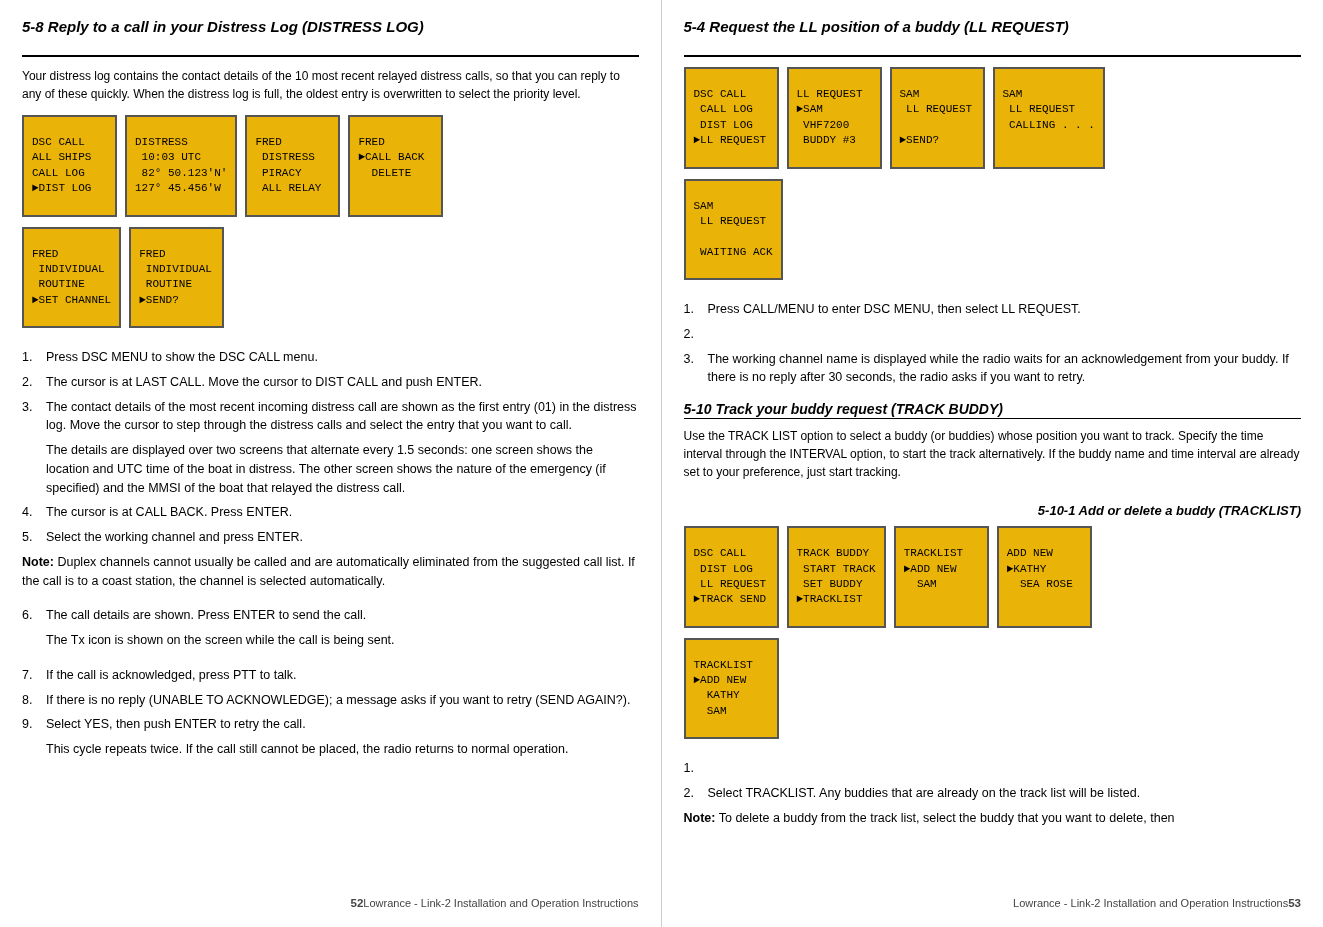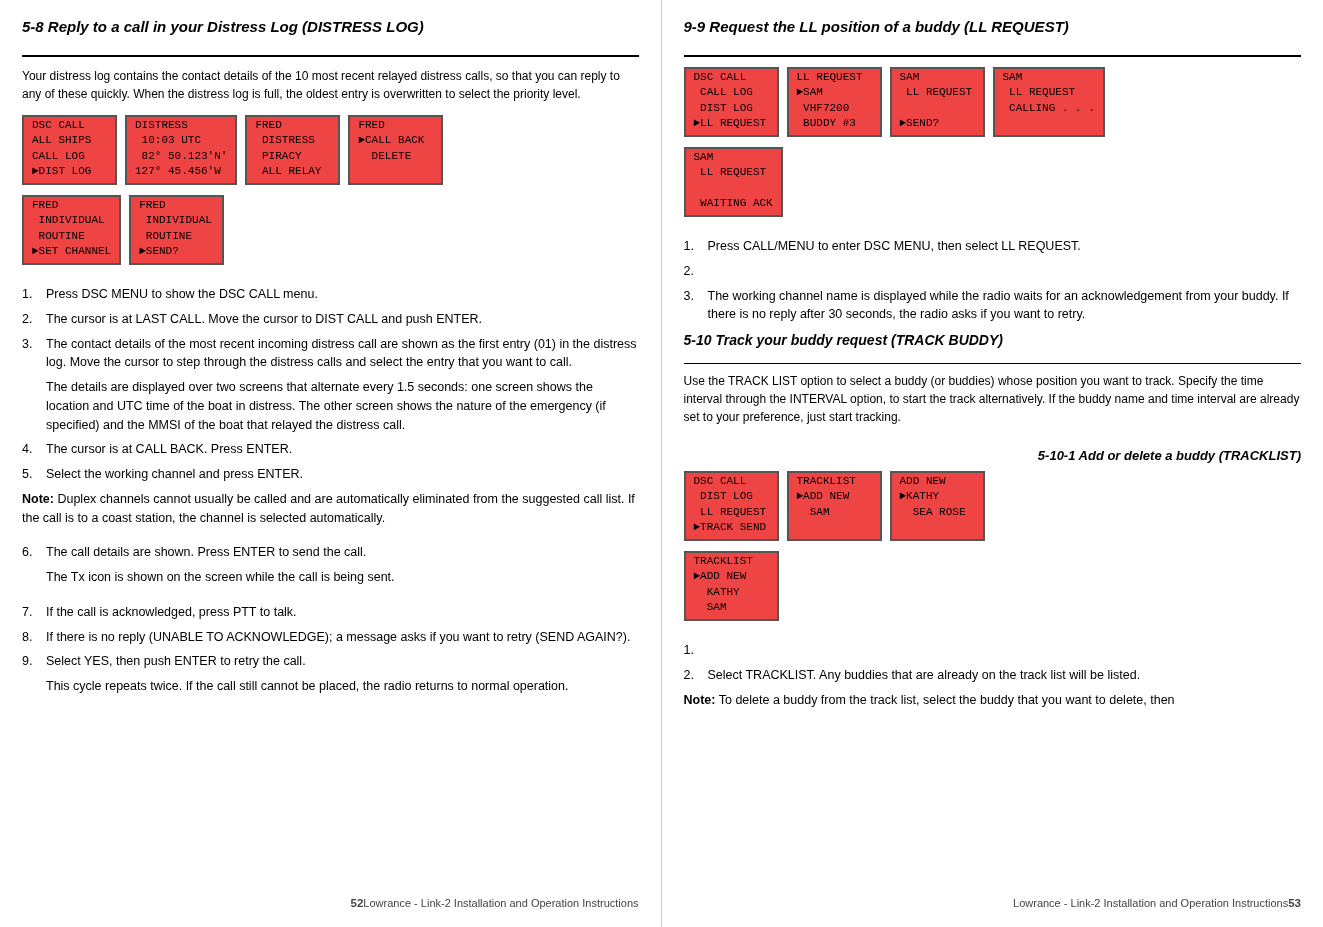--- a/index.html
+++ b/index.html
@@ -38,22 +38,22 @@
       line-height: 1.5;
       margin-bottom: 12px;
     }
     .screens-row {
       display: flex;
       gap: 8px;
       margin-bottom: 10px;
     }
     .screen-box {
       border: 2px solid #555;
-      background: #ef4444;
-      padding: 1px 8px;
+      background: #eab308;
+      padding: 18px 8px;
       font-family: 'Courier New', monospace;
       font-size: 11px;
       line-height: 1.4;
       min-width: 95px;
       min-height: 70px;
     }
     .numbered-list {
       margin-top: 10px;
       padding-left: 0;
       list-style: none;
@@ -74,24 +74,24 @@
       line-height: 1.5;
       margin-bottom: 6px;
     }
     .note-bold {
       font-weight: bold;
     }
     .sub-section-header {
       font-size: 14px;
       font-weight: bold;
       font-style: italic;
-      margin-top: 2px;
+      margin-top: 8px;
       margin-bottom: 8px;
       border-bottom: 1px solid #000;
-      padding-bottom: 15px;
+      padding-bottom: 1px;
     }
     .sub-sub-section-header {
       font-size: 13px;
       font-weight: bold;
       font-style: italic;
       margin-top: 10px;
       margin-bottom: 8px;
       text-align: right;
     }
     .footer-row {
@@ -218,21 +218,21 @@
     </ol>
     <p class="indent-text">This cycle repeats twice. If the call still cannot be placed, the radio returns to normal operation.</p>
 
     <div class="footer-row" style="margin-top:auto;">
       <span class="page-num-left">52</span>
       <span>Lowrance - Link-2 Installation and Operation Instructions</span>
     </div>
   </div>
 
   <div class="right-page" style="position:relative; display:flex; flex-direction:column;">
-    <div class="page-header">9-9  Request the LL position of a buddy (LL REQUEST)</div>
+    <div class="page-header">5-4  Request the LL position of a buddy (LL REQUEST)</div>
 
     <div class="screens-row">
       <div class="screen-box">
         <div>DSC CALL</div>
         <div>&nbsp;CALL LOG</div>
         <div>&nbsp;DIST LOG</div>
         <div>►LL REQUEST</div>
       </div>
       <div class="screen-box">
         <div>LL REQUEST</div>
@@ -282,20 +282,26 @@
     <div class="sub-sub-section-header">5-10-1 Add or delete a buddy (TRACKLIST)</div>
 
     <div class="screens-row">
       <div class="screen-box">
         <div>DSC CALL</div>
         <div>&nbsp;DIST LOG</div>
         <div>&nbsp;LL REQUEST</div>
         <div>►TRACK SEND</div>
       </div>
       <div class="screen-box">
+        <div>TRACK BUDDY</div>
+        <div>&nbsp;START TRACK</div>
+        <div>&nbsp;SET BUDDY</div>
+        <div>►TRACKLIST</div>
+      </div>
+      <div class="screen-box">
         <div>TRACKLIST</div>
         <div>►ADD NEW</div>
         <div>&nbsp;&nbsp;SAM</div>
       </div>
       <div class="screen-box">
         <div>ADD NEW</div>
         <div>►KATHY</div>
         <div>&nbsp;&nbsp;SEA ROSE</div>
       </div>
     </div>

